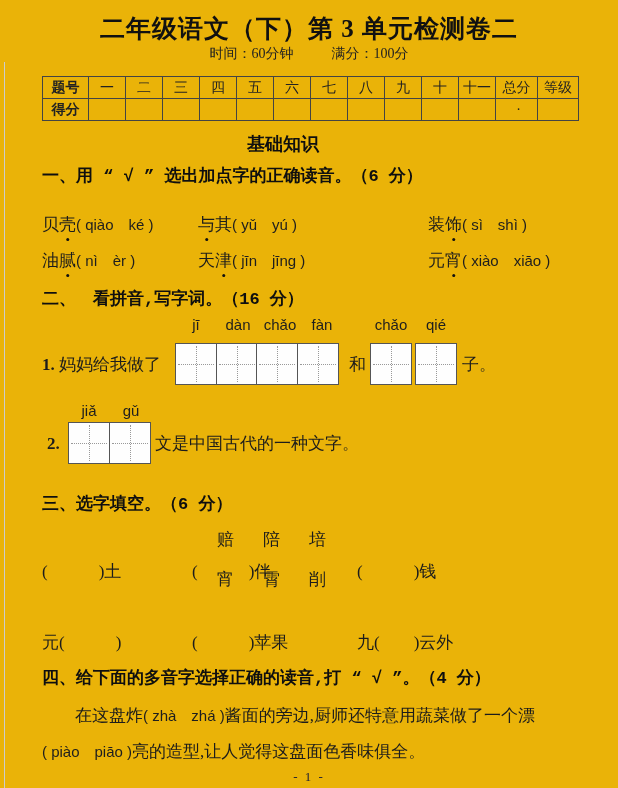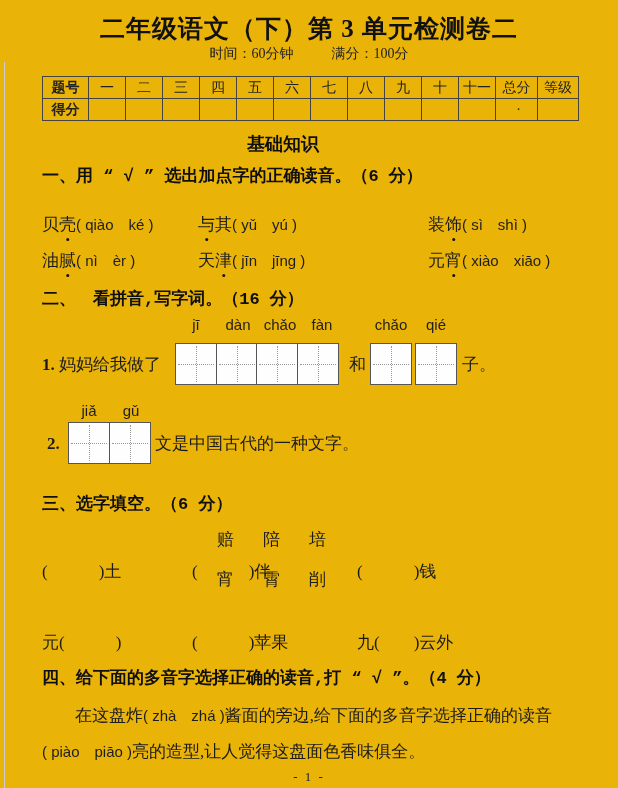--- a/index.html
+++ b/index.html
@@ -203,20 +203,20 @@
   <div class="abs opts" style="top:568px;left:217px">宵　霄　削</div>
   <div class="abs fillrow" style="top:631px">
     <span style="left:0">元(　　　)</span>
     <span style="left:150px">(　　　)苹果</span>
     <span style="left:315px">九(　　)云外</span>
   </div>
 
   <div class="abs hd" style="top:666px;left:42px">四、给下面的多音字选择正确的读音,打 “ √ ”。（4 分）</div>
 
   <div class="abs para" style="top:703px">
-    <span class="indent"></span><span>在这盘炸</span><span class="py">( zhà　zhá )</span><span>酱面的旁边,给下面的多音字选择正确的读音</span>
+    <span class="indent"></span><span>在这盘炸</span><span class="py">( zhà　zhá )</span><span>酱面的旁边,厨师还特意用蔬菜做了一个漂</span>
   </div>
   <div class="abs para" style="top:739px">
     <span class="py">( piào　piāo )</span><span>亮的造型,让人觉得这盘面色香味俱全。</span>
   </div>
 
   <div class="abs footer">- 1 -</div>
 </div>
 
 </body></html>

